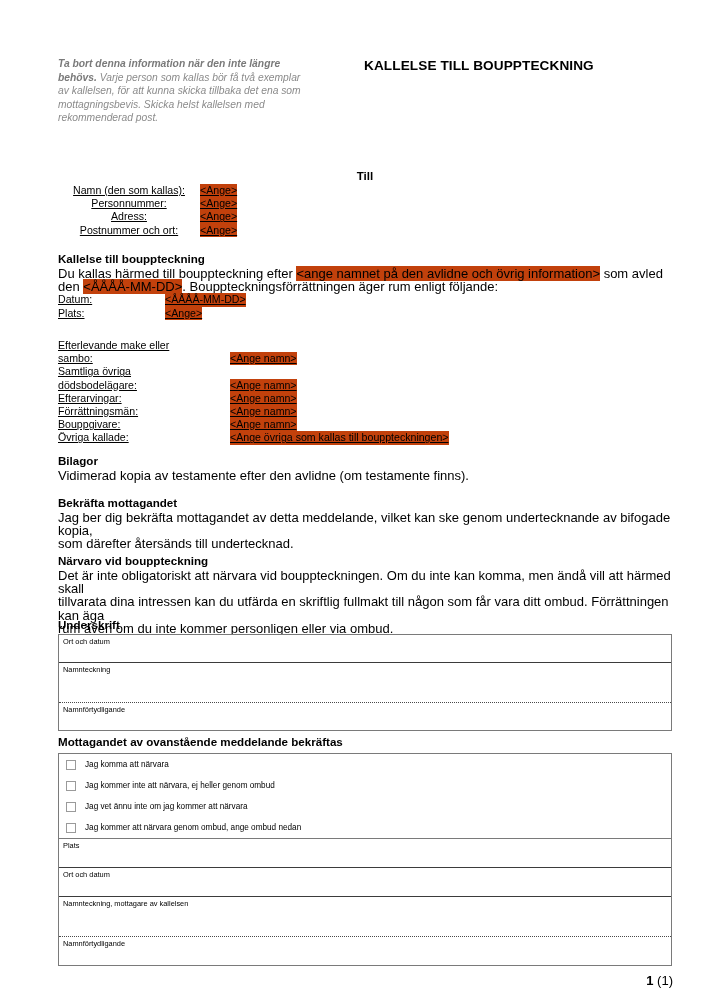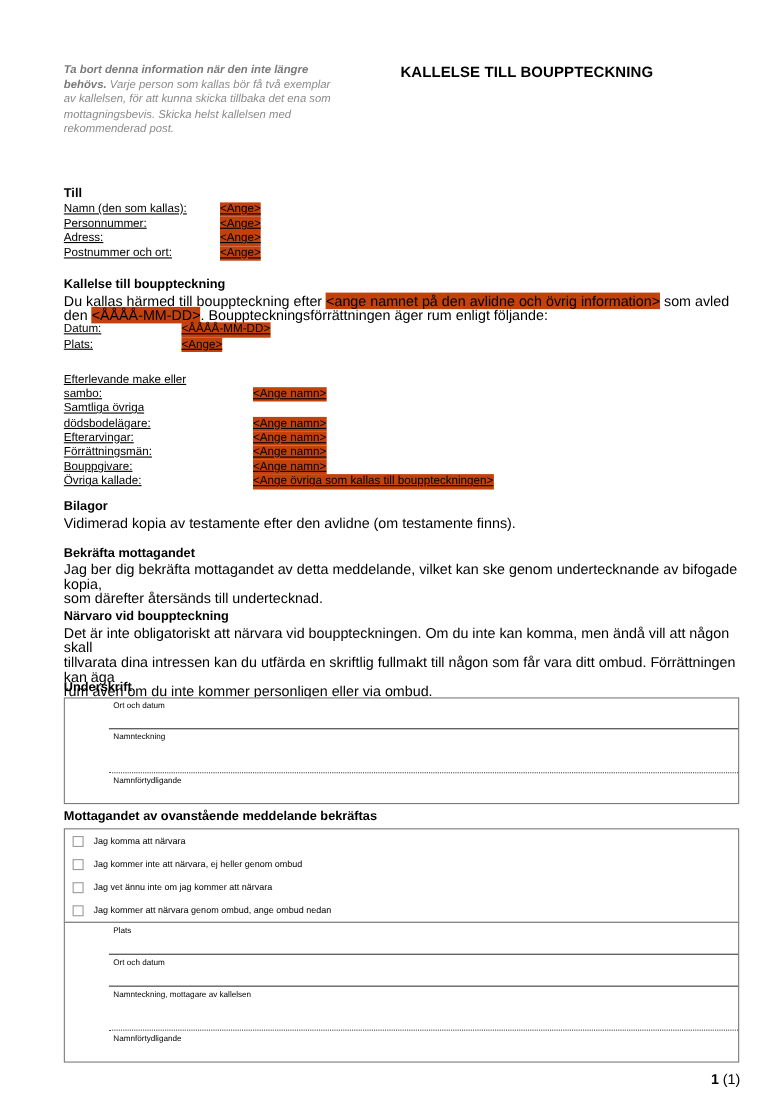--- a/index.html
+++ b/index.html
@@ -84,21 +84,20 @@
   .ftable {
     position: absolute;
     left: 58px;
     width: 614px;
     border: 1px solid #7a7a7a;
     background: #fff;
   }
   .frow {
     position: relative;
     border-bottom: 1px solid #3b3b3b;
-    margin-left: 40px;
   }
   .frow:last-child { border-bottom: none; }
   .frow.dotted { border-bottom: 1px dotted #4a4a4a; }
   .frow .cap {
     font-size: 7.4px;
     line-height: 9px;
     padding: 2px 0 0 4px;
     color: #000;
     white-space: nowrap;
   }
@@ -147,21 +146,21 @@
 <div class="page">
 
   <div class="header">
     <div class="intro">
       <span class="intro-strong">Ta bort denna information när den inte längre behövs.</span>
       <span>Varje person som kallas bör få två exemplar av kallelsen, för att kunna skicka tillbaka det ena som mottagningsbevis. Skicka helst kallelsen med rekommenderad post.</span>
     </div>
     <div class="doc-title">KALLELSE TILL BOUPPTECKNING</div>
   </div>
 
-  <div class="blk" style="top:152px;">
+  <div class="blk" style="top:152px;text-align:center;">
     <h2 class="sec">Till</h2>
     <div class="kv kv-till">
       <div class="row">
         <span class="lbl">Namn (den som kallas):</span>
         <span class="val hl">&lt;Ange&gt;</span>
       </div>
       <div class="row">
         <span class="lbl">Personnummer:</span>
         <span class="val hl">&lt;Ange&gt;</span>
       </div>
@@ -226,21 +225,21 @@
   </div>
 
   <div class="blk" style="top:479px;">
     <h2 class="sec">Bekräfta mottagandet</h2>
     <p class="body">Jag ber dig bekräfta mottagandet av detta meddelande, vilket kan ske genom undertecknande av bifogade kopia,</p>
     <p class="body">som därefter återsänds till undertecknad.</p>
   </div>
 
   <div class="blk" style="top:537px;">
     <h2 class="sec">Närvaro vid bouppteckning</h2>
-    <p class="body">Det är inte obligatoriskt att närvara vid bouppteckningen. Om du inte kan komma, men ändå vill att någon skall</p>
+    <p class="body">Det är inte obligatoriskt att närvara vid bouppteckningen. Om du inte kan komma, men ändå vill att härmed skall</p>
     <p class="body">tillvarata dina intressen kan du utfärda en skriftlig fullmakt till någon som får vara ditt ombud. Förrättningen kan äga</p>
     <p class="body">rum även om du inte kommer personligen eller via ombud.</p>
   </div>
 
   <div class="blk" style="top:601px;">
     <h2 class="sec">Underskrift</h2>
   </div>
   <div class="ftable" style="top:617px;">
     <div class="frow" style="height:28px;">
       <div class="cap">Ort och datum</div>

